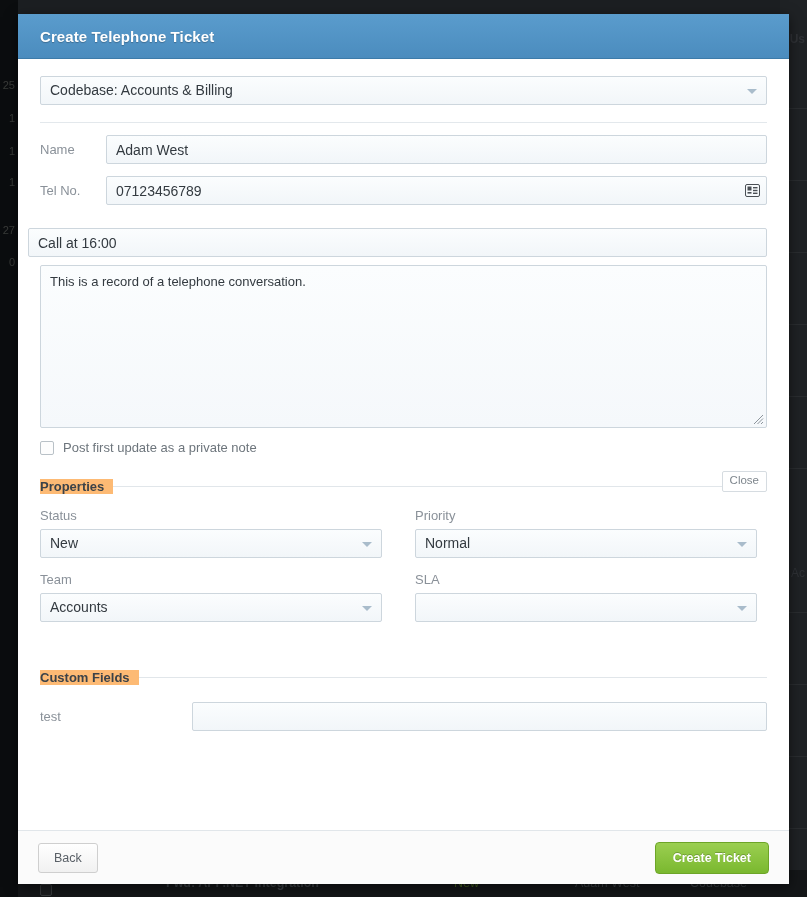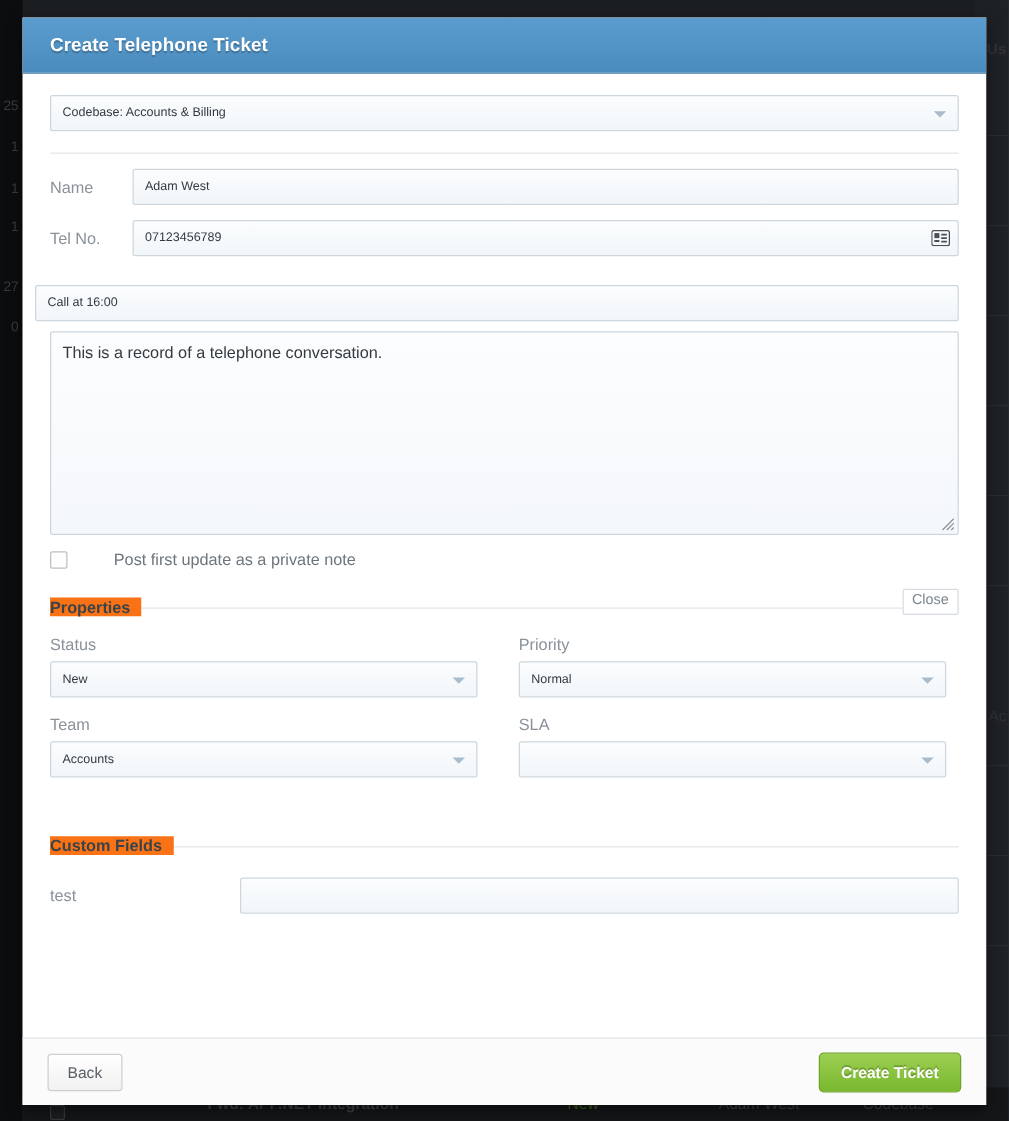--- a/index.html
+++ b/index.html
@@ -82,21 +82,21 @@
   
   .ctl {
     display: block;
     width: 100%;
     height: 29px;
     border: 1px solid #cdd6dd;
     border-radius: 2px;
     background: #f7fafc;
     background: linear-gradient(to bottom, #fbfdfe 0%, #f2f6f9 100%);
     font-family: "Liberation Sans", sans-serif;
-    font-size: 10px;
+    font-size: 14px;
     color: #333a40;
     padding: 0 9px;
     line-height: 27px;
     outline: none;
   }
   .select-wrap { position: relative; }
   .select-wrap .arrow {
     position: absolute;
     right: 10px; top: 50%; margin-top: -2px;
     width: 0; height: 0;
@@ -156,21 +156,20 @@
     position: absolute;
     right: 25px; bottom: 3px;
     width: 11px; height: 11px;
     pointer-events: none;
   }
 
   .row-check {
     display: flex; align-items: center;
     padding: 0 22px;
     margin-top: 12px;
-    gap: 28px;
   }
   .cbox {
     width: 14px; height: 14px;
     border: 1px solid #b9c1c7;
     border-radius: 2px;
     background: #fdfdfd;
     margin-right: 9px;
     flex: 0 0 14px;
   }
   .cbox-label { font-size: 13px; color: #6d757c; }
@@ -182,21 +181,21 @@
     height: 17px;
   }
   .section .line {
     position: absolute;
     left: 0; right: 0; top: 9px;
     border-top: 1px solid #e1e6ea;
   }
   .section .label {
     position: relative;
     display: inline-block;
-    background: #f97316;
+    background: #fdba74;
     padding-right: 9px;
     font-size: 13px;
     font-weight: bold;
     color: #3b4248;
   }
   .section .close-btn {
     position: absolute;
     right: 0; top: -6px;
     background: #ffffff;
     border: 1px solid #d6dce1;

